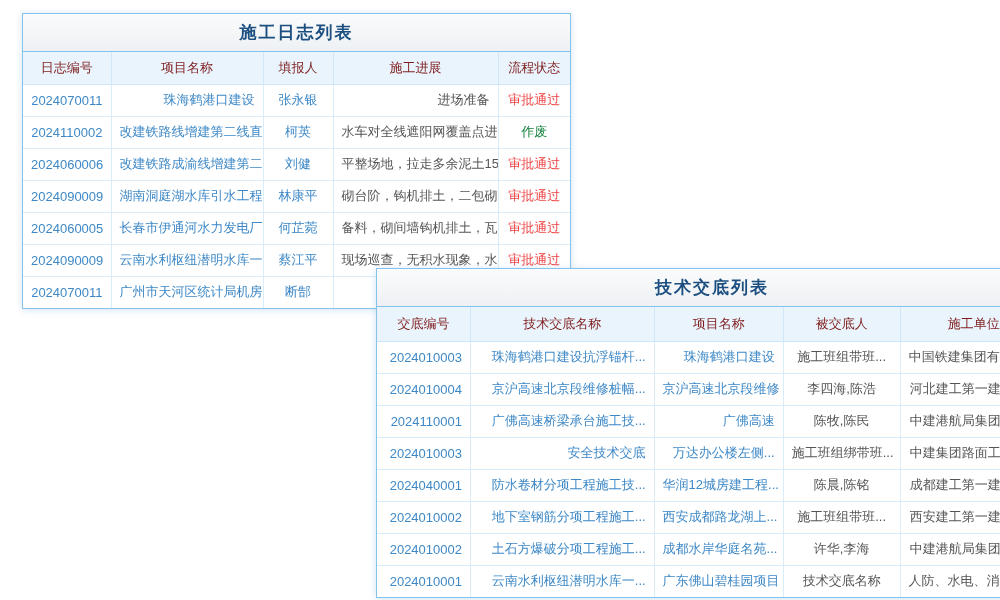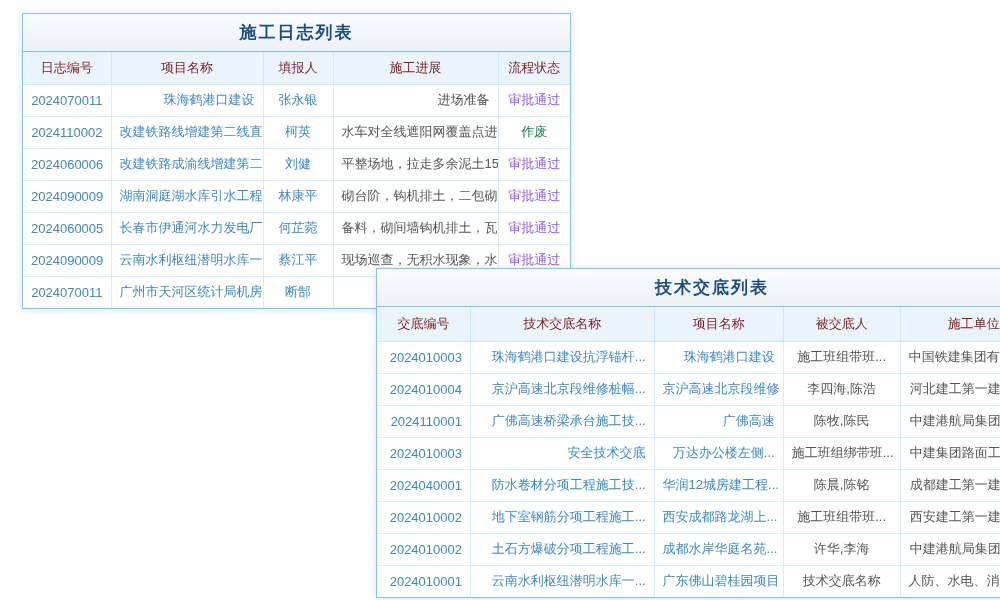--- a/index.html
+++ b/index.html
@@ -32,21 +32,21 @@
   }
   #disclosure-panel th { height:34px; }
   td {
     height:32px; border:1px solid #d9ecf9; padding:0 8px;
     color:#555555; white-space:nowrap; overflow:hidden;
   }
   td.blue { color:#3d88c6; }
   td.c-left   { text-align:right; }
   td.c-center { text-align:center; }
   td.status { text-align:center; }
-  td.approved { color:#8b5cf6;font-family:Liberation Mono, monospace; }
+  td.approved { color:#ef4444;font-family:Liberation Mono, monospace; }
   td.voided   { color:#15803d; }
 </style>
 </head>
 <body>
 
 <div class="panel" id="log-panel">
   <div class="panel-title">施工日志列表</div>
   <table>
     <colgroup>
       <col style="width:88px">

